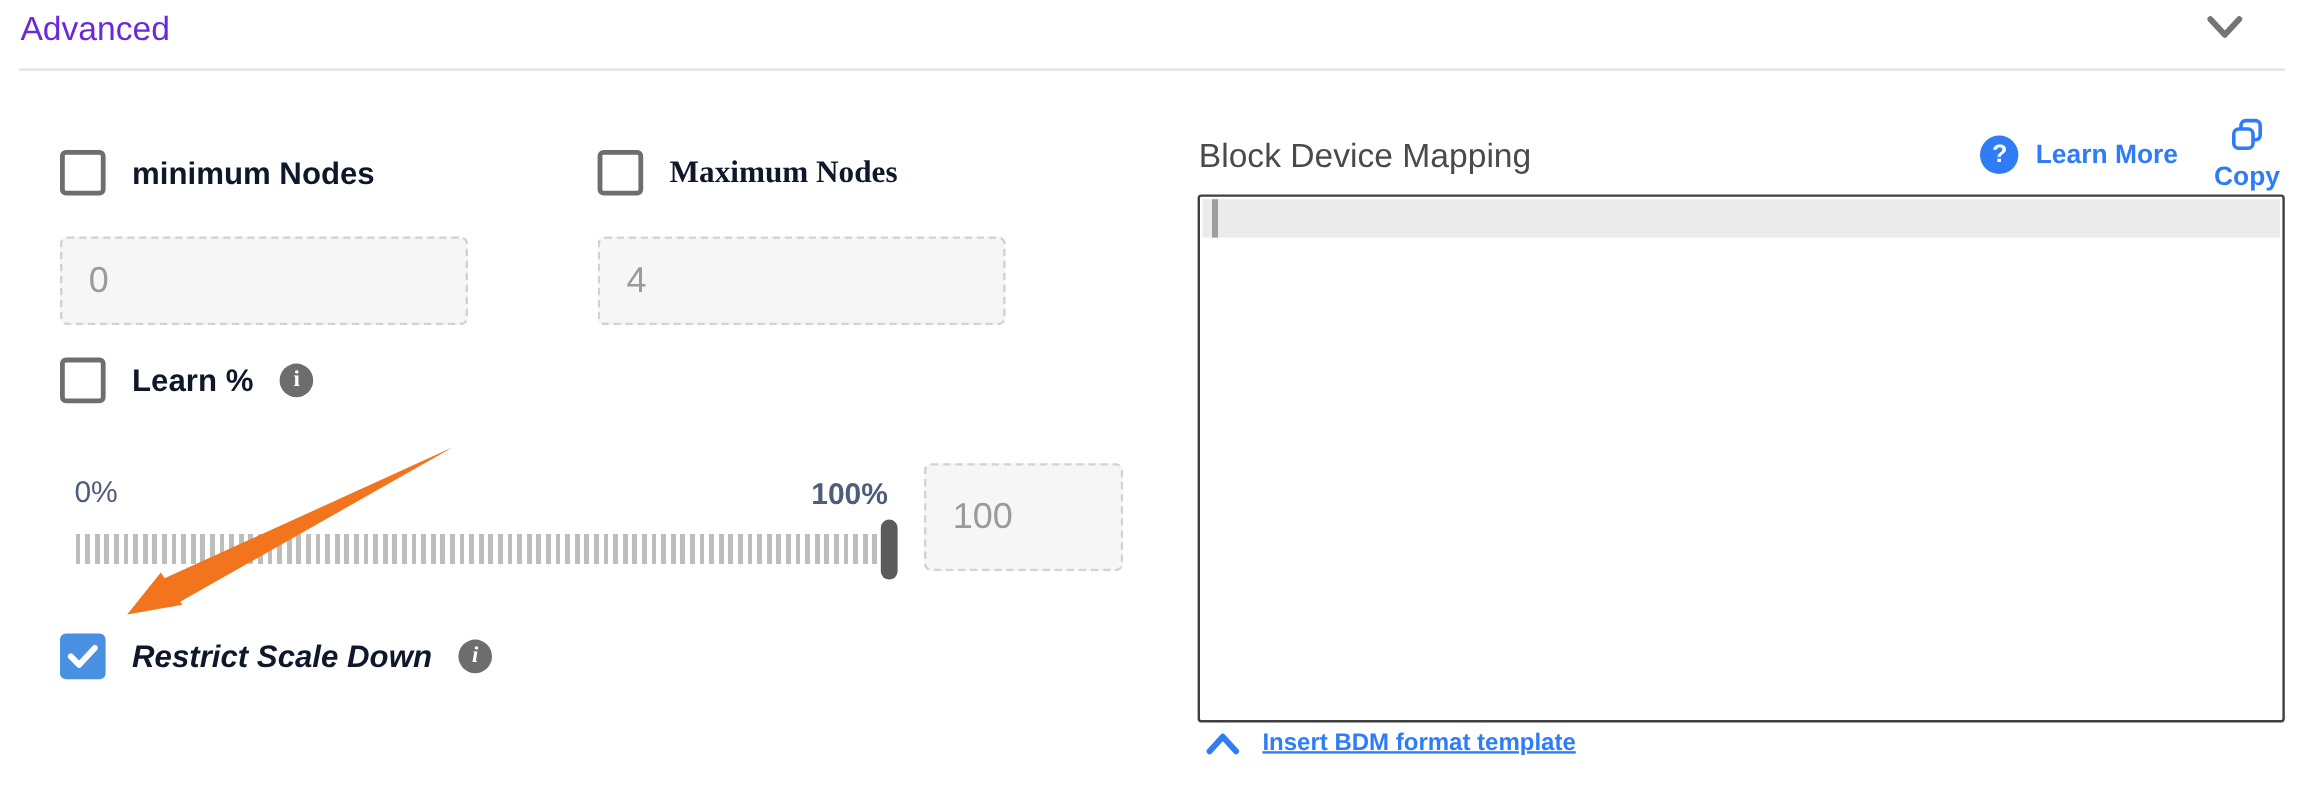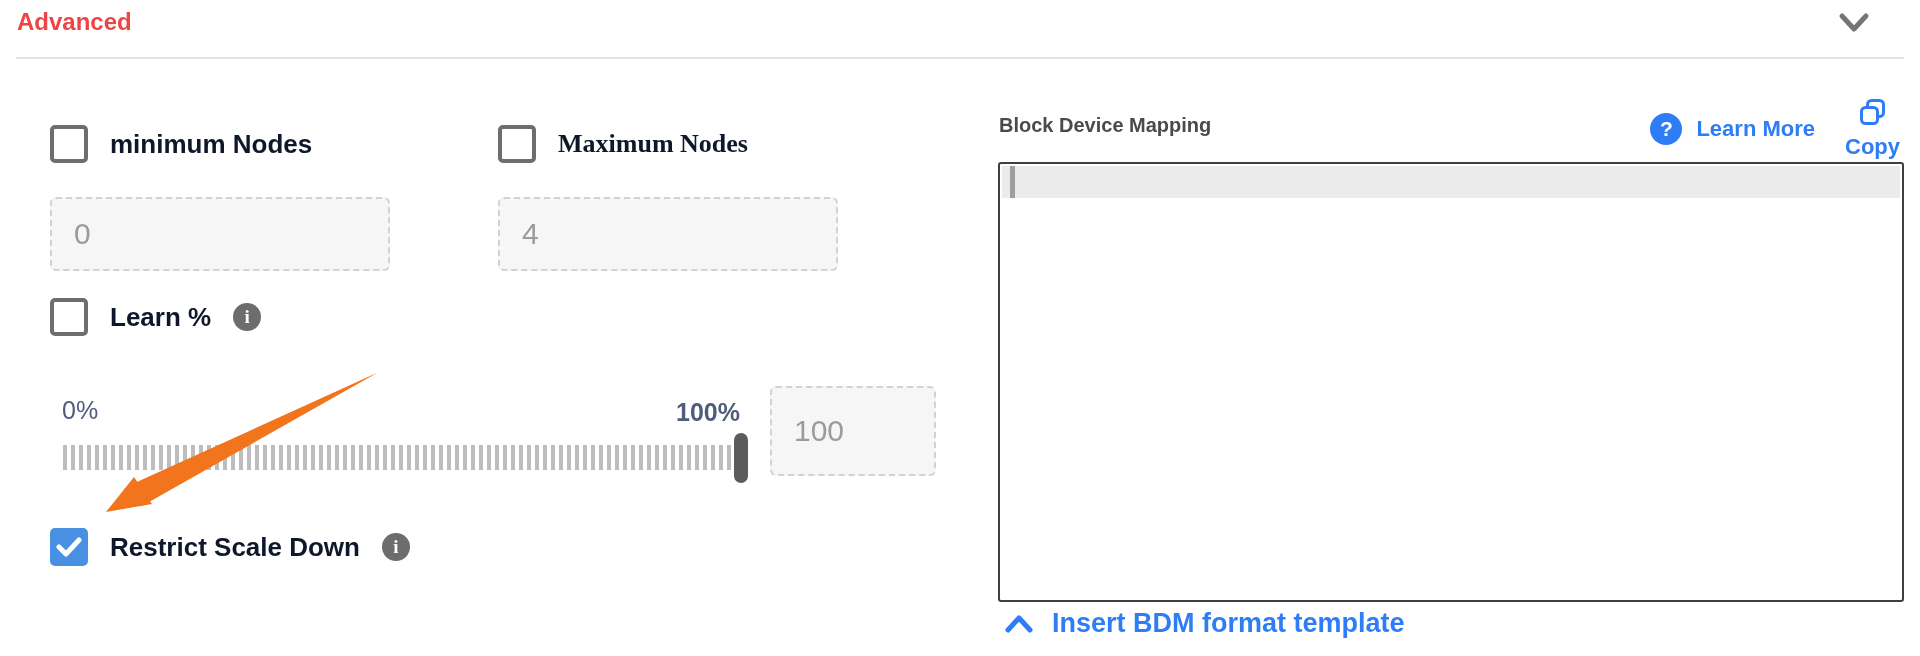--- a/index.html
+++ b/index.html
@@ -1,21 +1,21 @@
 <!DOCTYPE html>
 <html><head>
 <meta charset="utf-8">
 <style>
   * { box-sizing: border-box; margin: 0; padding: 0; }
   html,body { width:1920px; height:656px; background:#fff;
     font-family:"Liberation Sans", sans-serif; }
   .screen { position:relative; width:1920px; height:656px; background:#fff; overflow:hidden; }
 
   
-  .hdr-title { position:absolute; left:17px; top:8px; font-size:24px; font-weight:700; color:#ef4444; }
+  .hdr-title { position:absolute; left:17px; top:8px; font-size:28px; font-weight:400; color:#6d28d9; }
   .hdr-chevron { position:absolute; left:1838px; top:10px; width:32px; height:26px; cursor:pointer; }
   .hdr-divider { position:absolute; left:16px; top:57px; width:1888px; height:2px; background:#e3e3e3; }
 
   
   .cb-row { position:absolute; display:flex; align-items:center; gap:22px; height:40px; }
   .checkbox { width:38px; height:38px; border:4px solid #6e6e6e; border-radius:5px; background:#fff;
     display:flex; align-items:center; justify-content:center; cursor:pointer; flex:0 0 auto; }
   .checkbox[data-checked="true"] { background:#4a90e2; border-color:#4a90e2; }
   .cb-label { font-size:26px; font-weight:600; color:#0f172a; white-space:nowrap; }
   .info-icon { width:28px; height:28px; border-radius:50%; background:#6d6d6d; color:#fff;
@@ -32,35 +32,35 @@
   .slider-ticks { position:absolute; left:63px; top:445px; width:674px; height:25px; cursor:pointer;
     background:repeating-linear-gradient(to right, #bdbdbd 0 4px, transparent 4px 8px); }
   .slider-handle { position:absolute; left:734px; top:433px; width:14px; height:50px;
     background:#5b5b5b; border-radius:7px; cursor:grab; }
   .slider-value { left:770px; top:386px; width:166px; height:90px; display:flex; align-items:center; }
 
   
   .arrow-svg { position:absolute; left:90px; top:358px; width:310px; height:170px; pointer-events:none; }
 
   
-  .bdm-title { position:absolute; left:999px; top:114px; font-size:20px; font-weight:700; color:#4a4a4a; }
+  .bdm-title { position:absolute; left:999px; top:114px; font-size:28px; font-weight:400; color:#4a4a4a; }
   .bdm-actions { position:absolute; left:1600px; top:111px; width:300px; height:36px;
     display:flex; align-items:center; justify-content:flex-end; gap:14px; }
   .link-blue { color:#2e7df6; font-size:22px; font-weight:600; cursor:pointer; white-space:nowrap; }
   .help-circle { width:32px; height:32px; border-radius:50%; background:#2e7df6; color:#fff;
     display:flex; align-items:center; justify-content:center; font-size:21px; font-weight:700; cursor:pointer; }
   .copy-group { display:flex; align-items:center; gap:8px; margin-left:16px; cursor:pointer;flex-direction:column; }
 
   .bdm-editor { position:absolute; left:998px; top:162px; width:906px; height:440px;
     border:2px solid #3f3f3f; border-radius:3px; background:#fff; cursor:text; }
   .editor-line { position:absolute; left:2px; right:2px; top:2px; height:32px; background:#ebebeb; }
   .editor-cursor { position:absolute; left:8px; top:0; width:5px; height:32px; background:#9e9e9e; }
 
   .bdm-insert { position:absolute; left:1004px; top:608px; display:flex; align-items:center; gap:18px; cursor:pointer; }
-  .bdm-insert .link-blue { font-size:27px; }
+  .bdm-insert .link-blue { font-size:20px;text-decoration:underline; }
 </style>
 </head>
 <body>
 
 <div class="screen">
 
   <div class="hdr-title">Advanced</div>
   <svg class="hdr-chevron" viewBox="0 0 32 26">
     <polyline points="4,6 16,19 28,6" fill="none" stroke="#757575" stroke-width="5" stroke-linecap="round" stroke-linejoin="round"></polyline>
   </svg>
@@ -89,21 +89,21 @@
     <span class="cb-label">Learn %</span>
     <span class="info-icon">i</span>
   </div>
 
   <div class="slider-minmax" style="left:62px; top:396px;">0%</div>
   <div class="slider-minmax" style="left:676px; top:398px;font-weight:bold;">100%</div>
   <div class="slider-ticks"></div>
   <div class="slider-handle"></div>
   <input class="field-input slider-value" readonly="" value="100" style="">
 
-  <div class="cb-row" style="left:50px; top:527px;">
+  <div class="cb-row" style="left:50px; top:527px;font-style:italic;">
     <div class="checkbox" data-checked="true">
       <svg width="26" height="22" viewBox="0 0 26 22">
         <polyline points="3,11 10,18 23,4" fill="none" stroke="#fff" stroke-width="5" stroke-linecap="round" stroke-linejoin="round"></polyline>
       </svg>
     </div>
     <span class="cb-label">Restrict Scale Down</span>
     <span class="info-icon">i</span>
   </div>
 
   <svg class="arrow-svg" viewBox="0 0 310 170">

